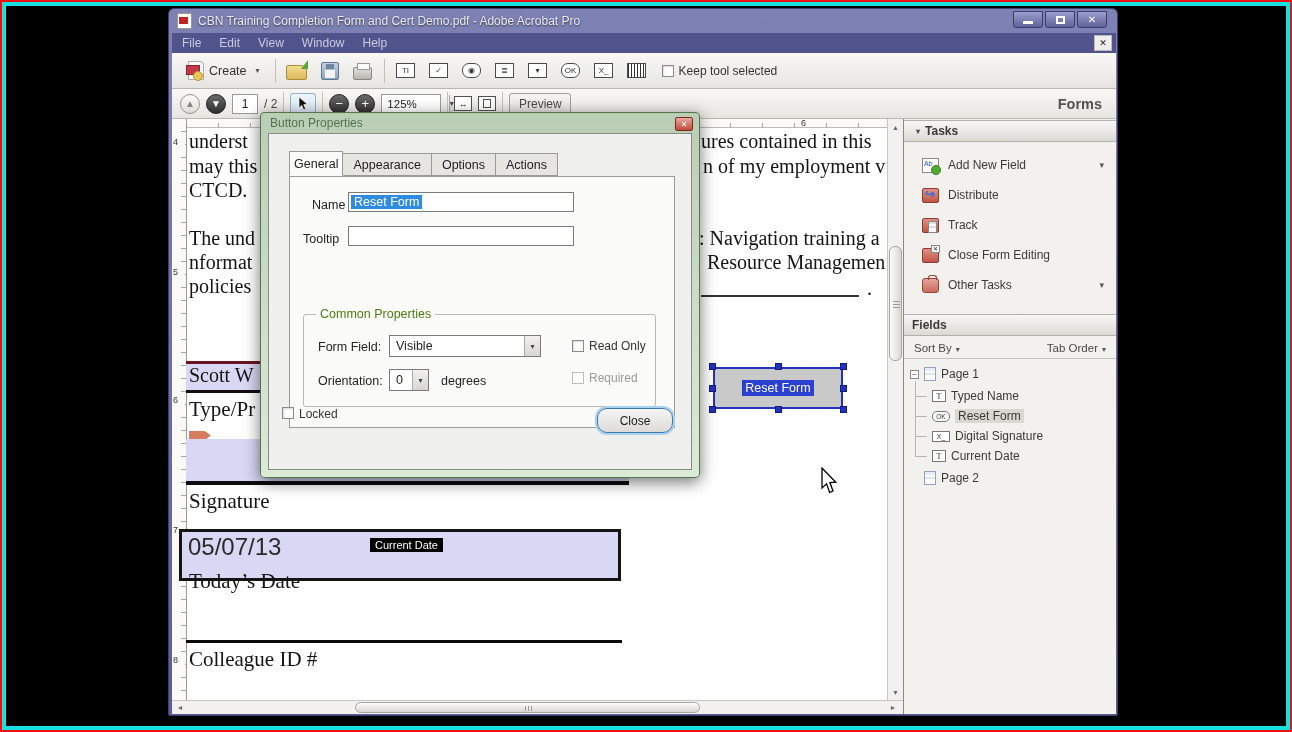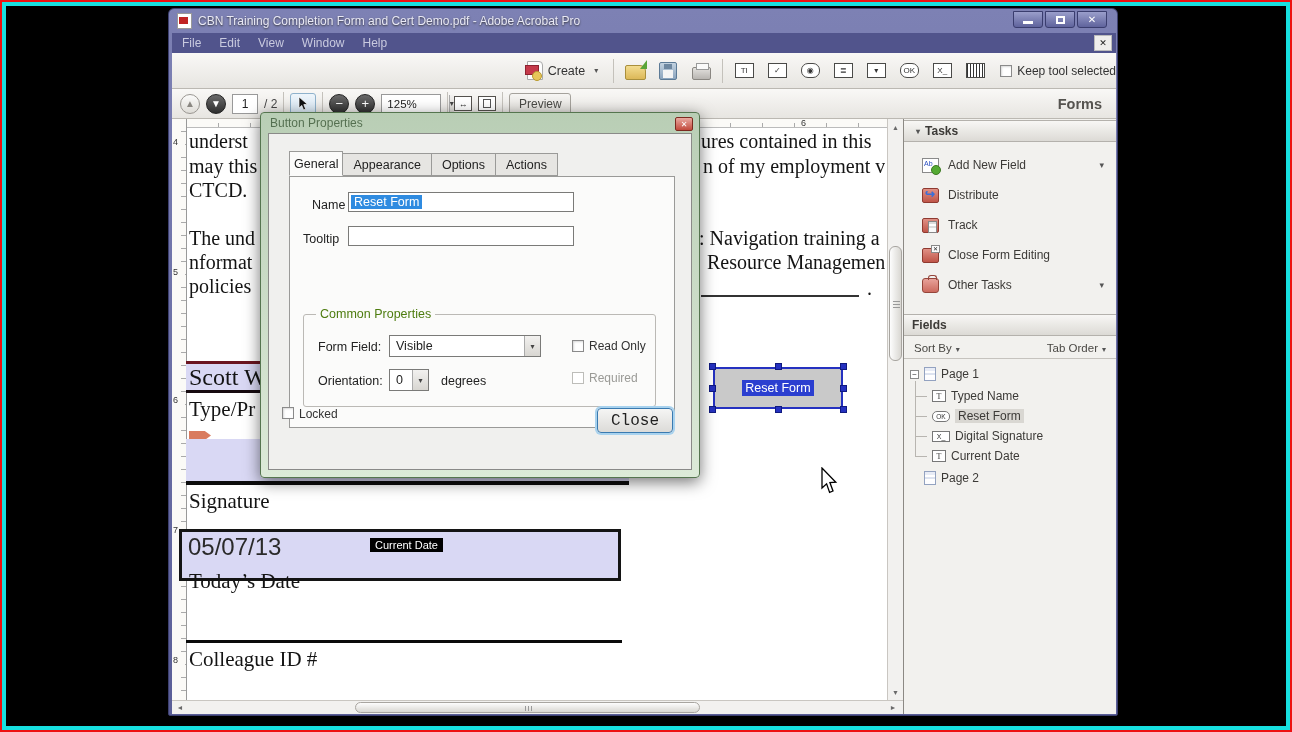--- a/index.html
+++ b/index.html
@@ -28,21 +28,21 @@
 
   .menubar { position:absolute; left:3px; top:24px; width:944px; height:20px; background:#51548c;
              display:flex; align-items:center; gap:18px; padding-left:10px; }
   .menuitem { color:#c9cadf; font-size:12px; }
   .menu-x { position:absolute; right:4px; top:2px; width:18px; height:16px; background:#efeeec;
             color:#222; font-size:9px; display:flex; align-items:center; justify-content:center; border:1px solid #bbb; }
 
   .client { position:absolute; left:3px; top:44px; width:944px; height:661px; background:#f1f0ed; }
   .tbar { width:100%; background:linear-gradient(#f9f8f6,#e7e5e1); border-bottom:1px solid #bbb8b2;
           display:flex; align-items:center; }
-  .tbar1 { height:36px; padding-left:10px; gap:9px;justify-content:flex-end; }
+  .tbar1 { height:36px; padding-left:10px; gap:9px; }
   .tbar2 { height:30px; padding-left:8px; gap:6px; }
   .vsep { width:1px; height:24px; background:#c4c1bb; }
 
   .createbtn { display:flex; align-items:center; gap:5px; padding:3px 6px; border-radius:3px; }
   .createbtn .lbl { font-size:12.5px; color:#333; }
   .ico-pdf { width:16px; height:19px; background:#fdfdfd; border:1px solid #aaa; position:relative;
              border-radius:0 4px 0 0; }
   .ico-pdf::before { content:""; position:absolute; left:-3px; top:3px; width:12px; height:8px; background:#c5394a; border:1px solid #8c2230; }
   .ico-pdf::after { content:""; position:absolute; right:0px; bottom:-2px; width:8px; height:8px; background:#e8c65a; border-radius:50%; border:1px solid #b99a2e; }
   .ico-folder { width:21px; height:15px; background:linear-gradient(#f3dc90,#dcb858); border:1px solid #a98f3c;
@@ -163,23 +163,23 @@
   .flabel { position:absolute; font-size:12.5px; color:#222; }
   .finput { position:absolute; height:20px; background:#fff; border:1px solid #7a7a78; font-size:12.5px; display:flex; align-items:center; }
   .selval { background:#2f8be0; color:#fff; padding:0 3px; margin-left:2px; }
   .groupbox { position:absolute; left:13px; top:137px; width:353px; height:93px; border:1px solid #bbb9b5; border-radius:3px; }
   .grouptitle { position:absolute; left:12px; top:-8px; background:#fbfbfa; padding:0 4px; font-size:12.5px; color:#4d7c0f; }
   .ddselect { position:absolute; background:#fff; border:1px solid #7a7a78; height:22px; display:flex; align-items:center; }
   .ddselect .val { flex:1; font-size:12.5px; color:#222; padding-left:6px; }
   .cbrow { position:absolute; display:flex; align-items:center; }
   .disabled { color:#9a9a96; }
   .chk-dis { border-color:#bdbdb9; box-shadow:none; }
-  .closebtn { position:absolute; right:18px; bottom:36px; width:76px; height:25px; border:1px solid #3a7ab0; border-radius:4px;
-              background:linear-gradient(#f5f5f4,#dcdbd8); box-shadow:0 0 0 2px #a8d2ee; font-size:16px; color:#222;
-              display:flex; align-items:center; justify-content:center;font-family:Liberation Mono, monospace; }
+  .closebtn { position:absolute; right:18px; bottom:36px; width:76px; height:25px; border:1px solid #3a7ab0; border-radius:10px;
+              background:linear-gradient(#f5f5f4,#dcdbd8); box-shadow:0 0 0 2px #a8d2ee; font-size:12px; color:#222;
+              display:flex; align-items:center; justify-content:center; }
   .lockedrow { position:absolute; left:13px; bottom:48px; display:flex; align-items:flex-start; }
 </style>
 </head>
 <body>
 
 <div class="frame-red"></div>
 <div class="frame-cyan"></div>
 
 <div class="win">
 
@@ -314,21 +314,21 @@
         <span class="dtext serif" style="left:17px;top:156px;width:72px">policies</span>
 
         <span class="dtext serif" style="left:531px;top:36px;width:182px">n of my employment v</span>
         <span class="dtext serif" style="left:529px;top:11px;width:184px">ures contained in this</span>
         <span class="dtext serif" style="left:527px;top:108px;width:186px">: Navigation training a</span>
         <span class="dtext serif" style="left:535px;top:132px;width:178px">Resource Managemen</span>
         <span class="blackline" style="left:529px;top:176px;width:158px;height:2px;background:#333"></span>
         <span class="dtext serif" style="left:695px;top:158px;width:14px">.</span>
 
         <div class="lavfield" style="left:14px;top:242px;width:250px;height:32px;border-top:3px solid #6b1420;border-bottom:3px solid #170b10">
-          <span class="serif" style="font-size:24px;margin-left:3px">Scott W</span>
+          <span class="serif" style="font-size:20px;margin-left:3px">Scott W</span>
         </div>
         <span class="dtext serif" style="left:17px;top:278px;width:72px;font-size:21px">Type/Pr</span>
 
         <div style="position:absolute;left:17px;top:312px;width:22px;height:9px;background:#d97b5f;clip-path:polygon(0 0,72% 0,100% 50%,72% 100%,0 100%)"></div>
         <div class="lavfield" style="left:14px;top:320px;width:443px;height:46px;border-bottom:4px solid #0d0d0d"></div>
         <span class="dtext serif" style="left:17px;top:370px;width:120px;font-size:21px">Signature</span>
 
         <div class="lavfield" style="left:7px;top:410px;width:442px;height:52px;border:3px solid #141414">
           <span style="font-size:24px;color:#2a2a2a;margin-left:6px;line-height:30px">05/07/13</span>
         </div>

